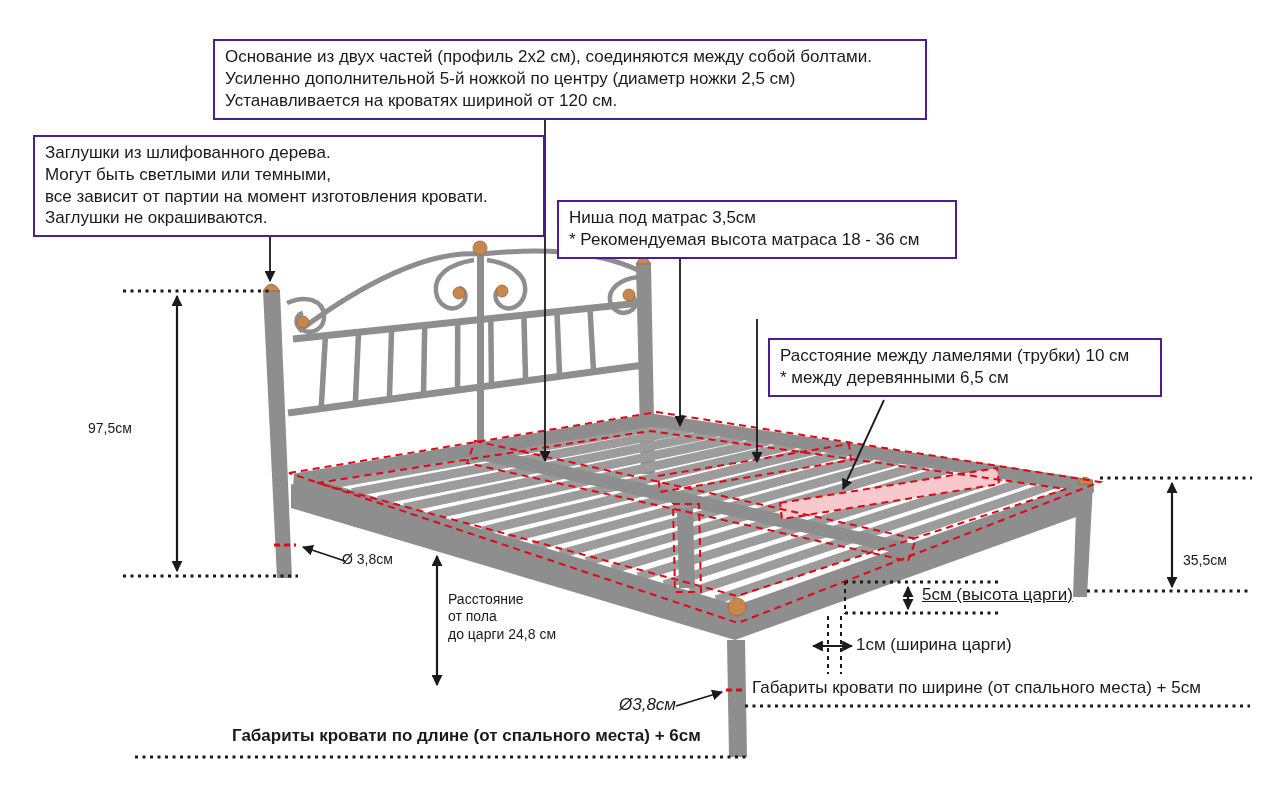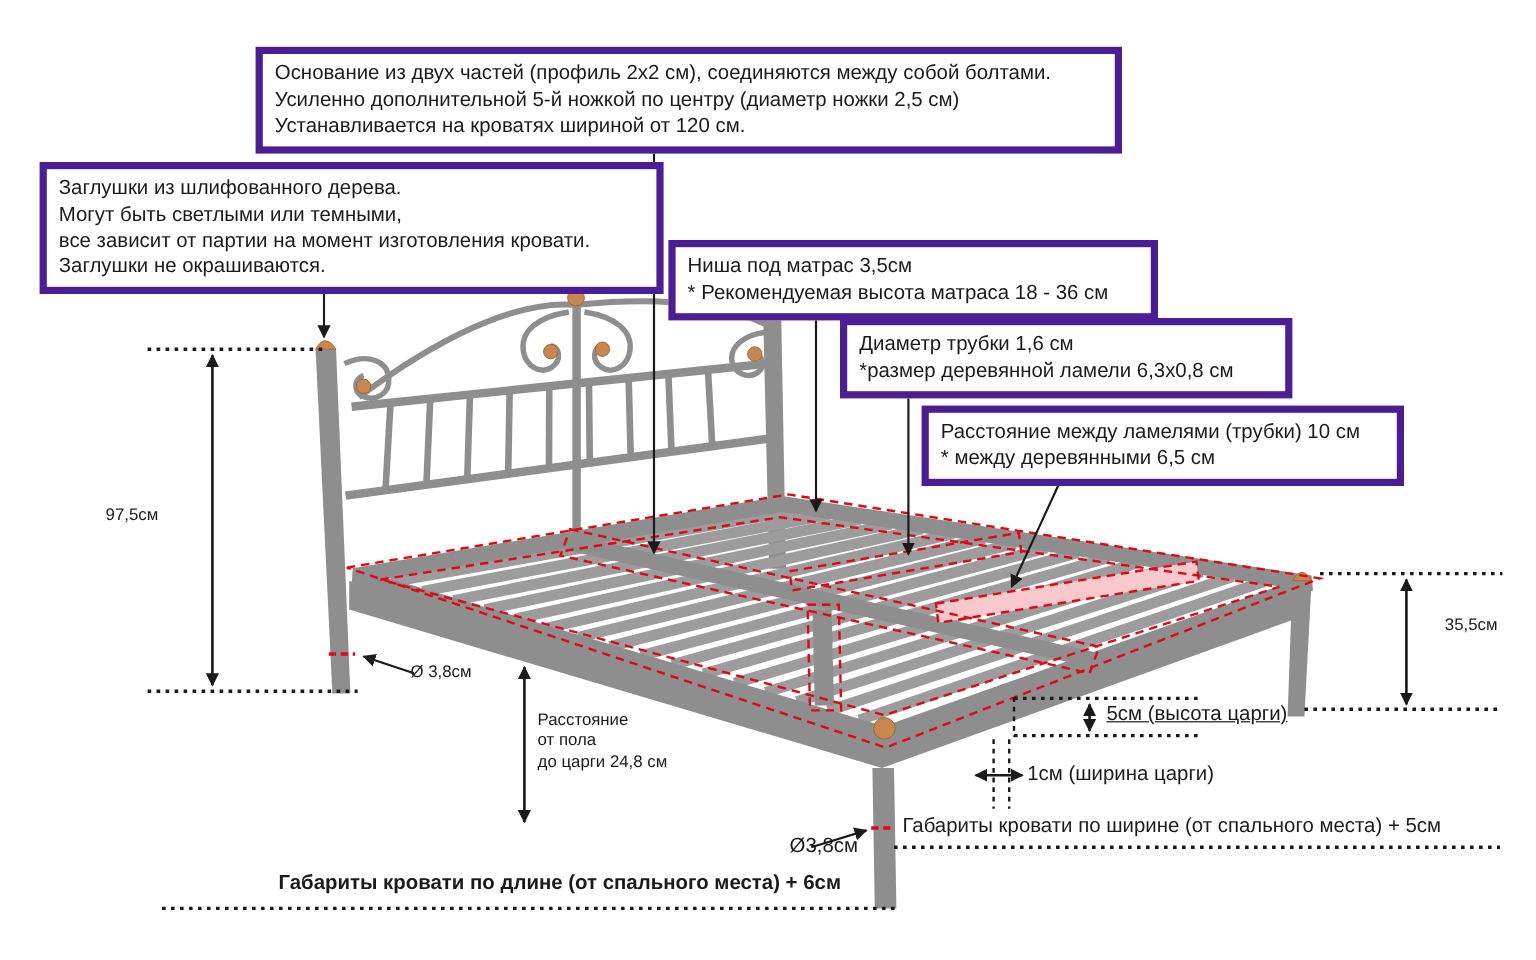--- a/index.html
+++ b/index.html
@@ -7,21 +7,21 @@
     width:1280px;height:800px;position:relative;overflow:hidden;
     background:#ffffff;
     font-family:"Liberation Sans",sans-serif;
     color:#1a1a1a;
   }
   .stage{position:absolute;left:0;top:0;width:1280px;height:800px;}
   svg{position:absolute;left:0;top:0;}
   .box{
     position:absolute;
     background:#ffffff;
-    border:6px solid #4c1d95;
+    border:2px solid #4c1d95;
     padding:5px 10px 6px 10px;
     font-size:17px;
     line-height:1.3;
     white-space:pre-line;
     color:#1a1a1a;
     z-index:3;
   }
   .lbl{
     position:absolute;
     font-size:14px;
@@ -170,39 +170,37 @@
 Устанавливается на кроватях шириной от 120 см.</div>
 
   <div class="box" style="left:33px;top:135px;width:488px;line-height:1.28;">Заглушки из шлифованного дерева.
 Могут быть светлыми или темными,
 все зависит от партии на момент изготовления кровати.
 Заглушки не окрашиваются.</div>
 
   <div class="box" style="left:557px;top:200px;width:376px;">Ниша под матрас 3,5см
 * Рекомендуемая высота матраса 18 - 36 см</div>
 
-  <div class="box" style="left:700px;top:265px;width:345px;">Диаметр трубки 1,6 см
-*размер деревянной ламели 6,3x0,8 см</div>
 
   <div class="box" style="left:768px;top:338px;width:370px;">Расстояние между ламелями (трубки) 10 см
 * между деревянными 6,5 см</div>
 
   <div class="lbl" style="left:88px;top:420px;">97,5см</div>
 
-  <div class="lbl" style="left:1183px;top:512px;margin-left:21px;">35,5см</div>
+  <div class="lbl" style="left:1183px;top:552px;">35,5см</div>
 
   <div class="lbl" style="left:342px;top:551px;">Ø 3,8см</div>
 
   <div class="lbl" style="left:448px;top:591px;line-height:1.24;">Расстояние
 от пола
 до царги 24,8 см</div>
 
   <div class="lbl small" style="left:922px;top:585px;text-decoration:underline;">5см (высота царги)</div>
 
   <div class="lbl small" style="left:856px;top:635px;">1см (ширина царги)</div>
 
   <div class="lbl small" style="left:752px;top:678px;text-align:right;">Габариты кровати по ширине (от спального места) + 5см</div>
 
-  <div class="lbl small" style="left:658px;top:695px;">Ø3,8см</div>
+  <div class="lbl small" style="left:619px;top:695px;font-style:italic;">Ø3,8см</div>
 
   <div class="lbl small" style="left:232px;top:726px;font-weight:bold;">Габариты кровати по длине (от спального места) + 6см</div>
 
 </div>
 
 </body></html>

